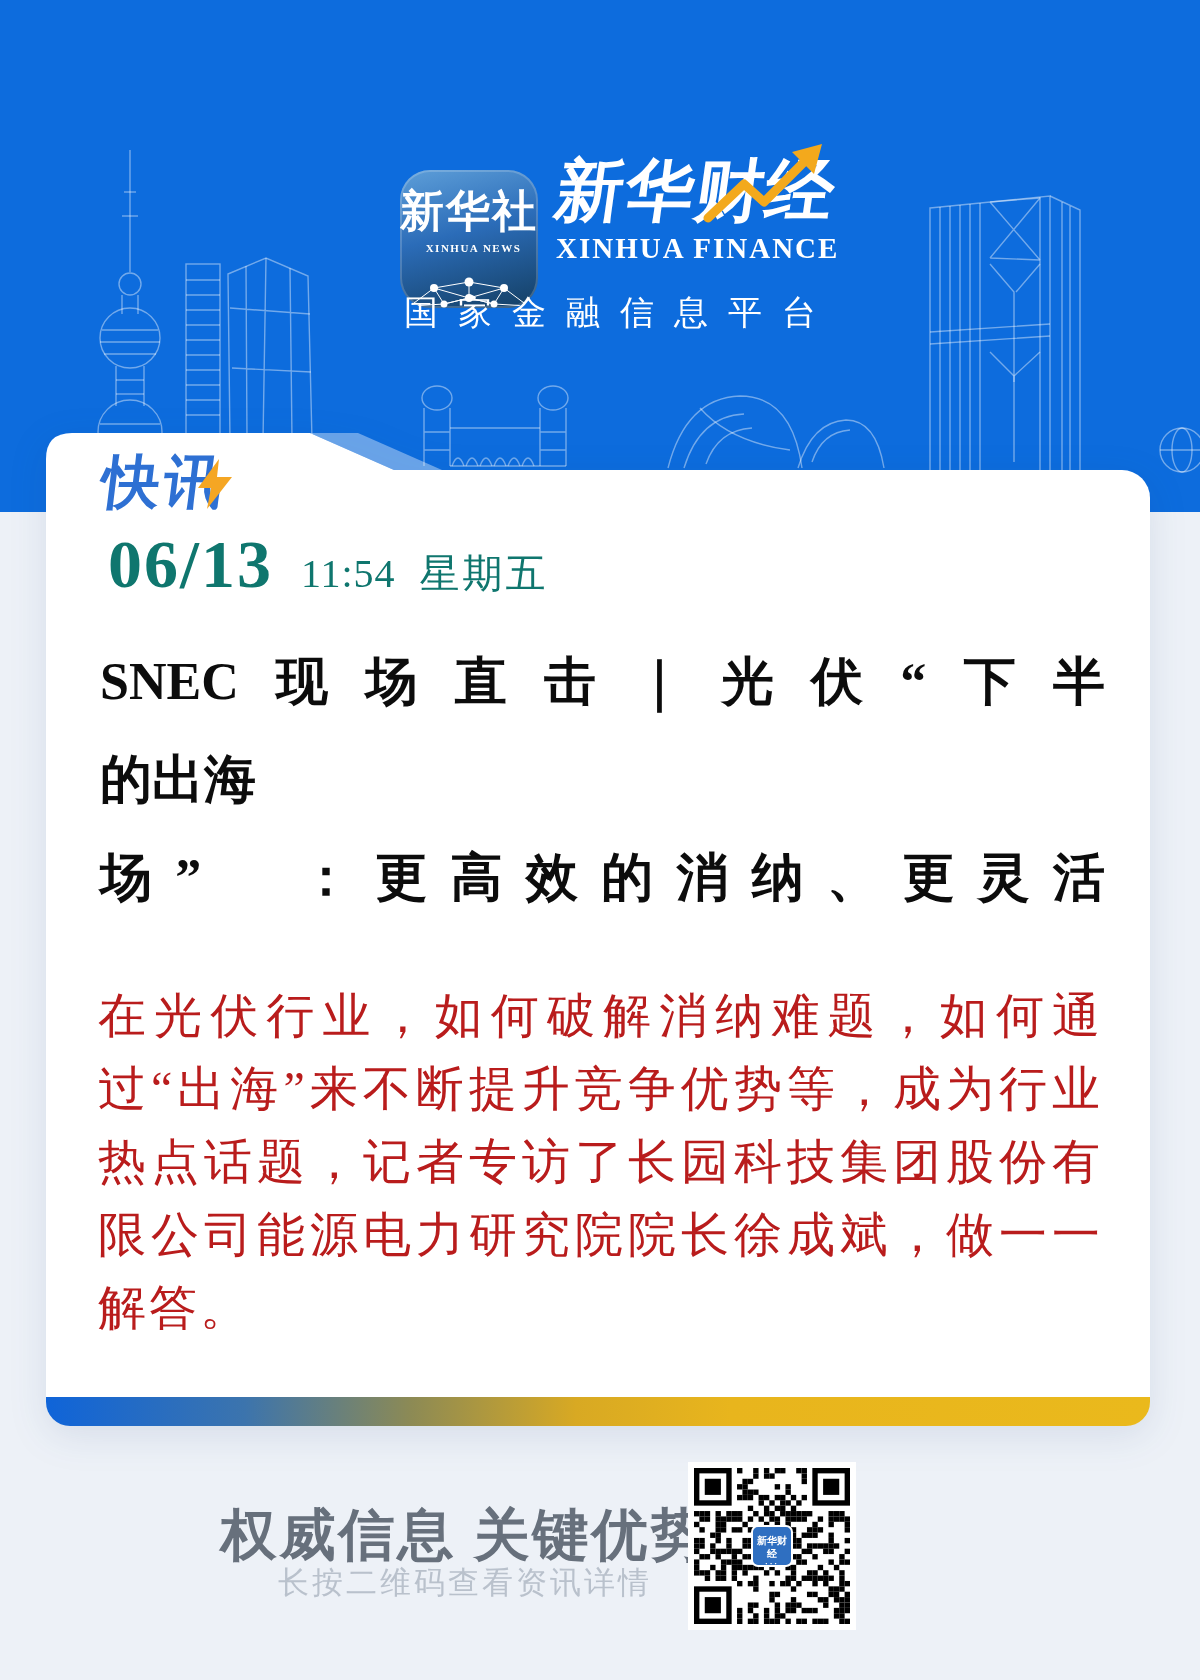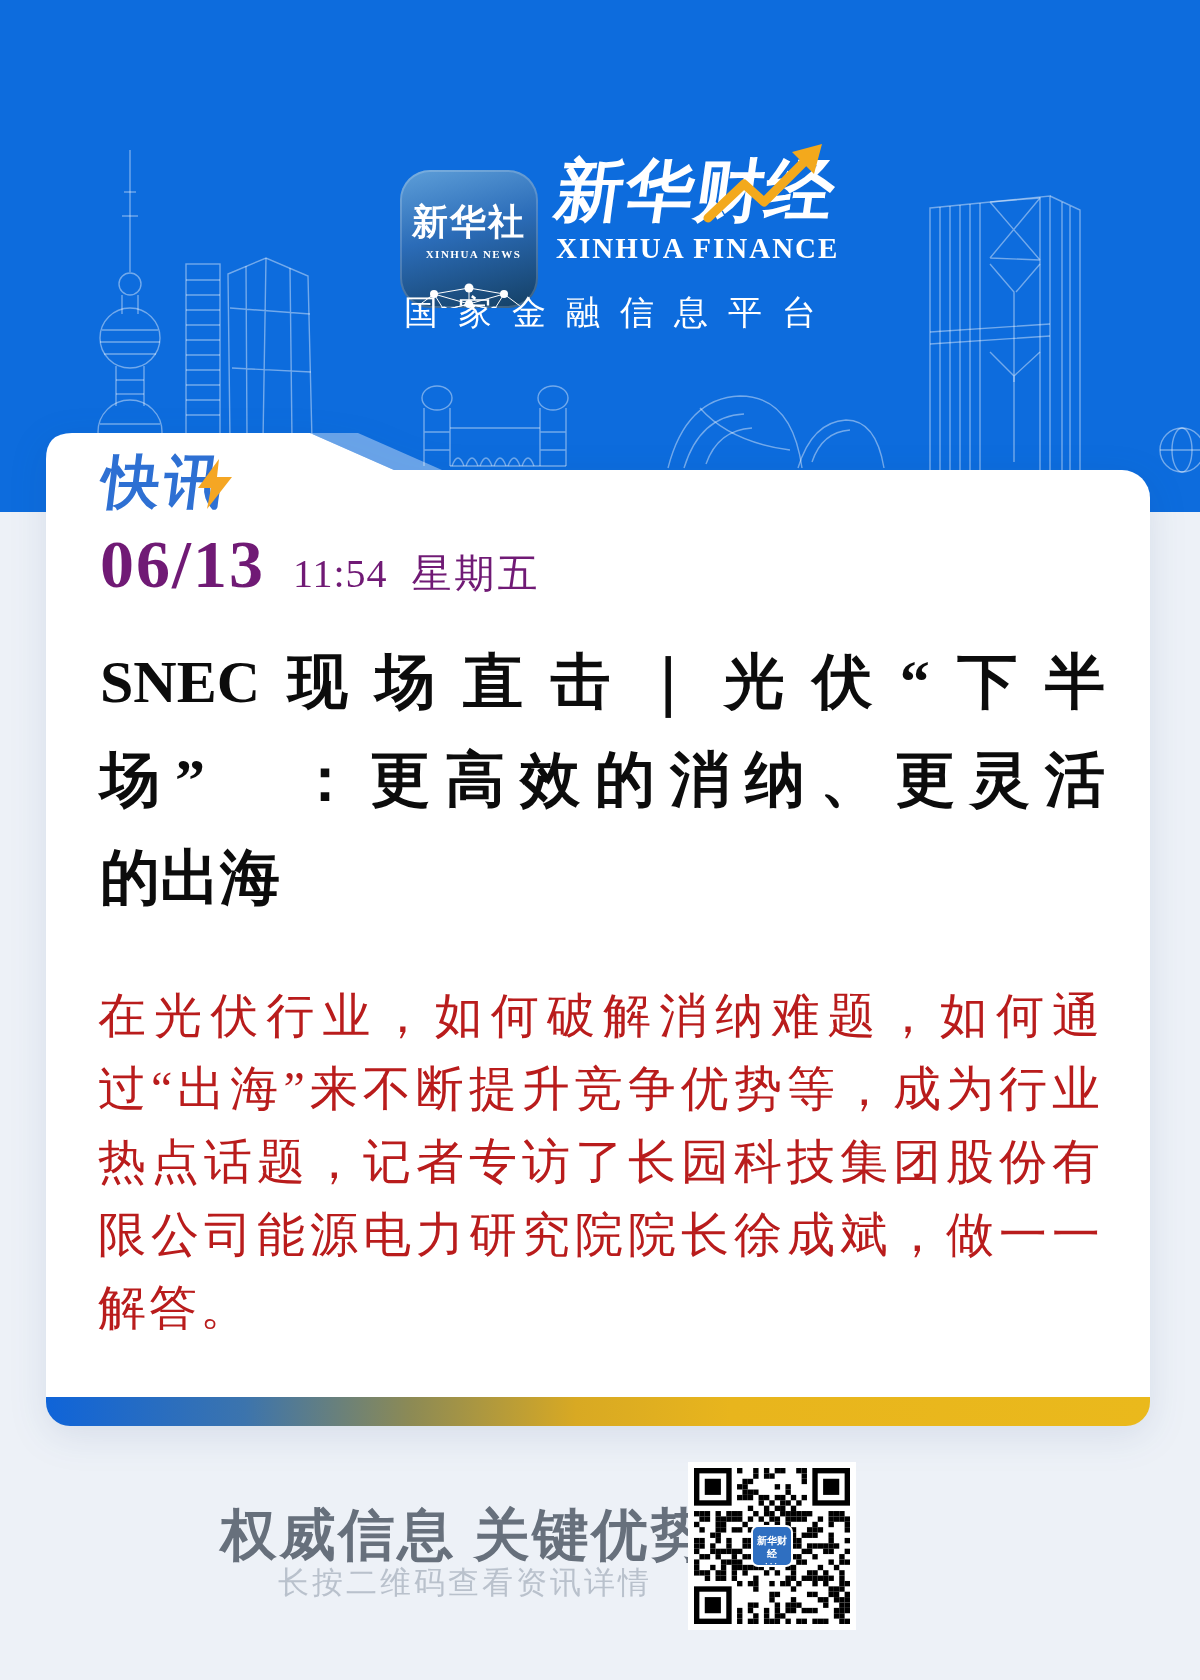--- a/index.html
+++ b/index.html
@@ -10,21 +10,21 @@
   }
   
   .banner{position:absolute;left:0;top:0;width:1200px;height:512px;background:#0d6cdd;}
   .skyline{position:absolute;left:0;bottom:0;}
   .app-icon{
     position:absolute;left:400px;top:170px;width:138px;height:138px;border-radius:30px;
     background:linear-gradient(165deg,#5e9fd9 0%,#2b6cb8 45%,#143f63 100%);
     box-shadow:inset 0 0 0 2px rgba(255,255,255,.18);
     color:#fff;text-align:center;overflow:hidden;
   }
-  .app-icon .cn{font-size:36px;font-weight:bold;letter-spacing:2px;margin-top:28px;font-family:"Liberation Sans","DejaVu Sans",sans-serif;}
+  .app-icon .cn{font-size:44px;font-weight:bold;letter-spacing:2px;margin-top:12px;font-family:"Liberation Sans","DejaVu Sans",sans-serif;}
   .app-icon .en{font-size:11px;font-weight:bold;letter-spacing:1.5px;margin-top:1px;font-family:"Liberation Serif","DejaVu Serif",serif;padding-left:9px;}
   .brand{position:absolute;left:556px;top:152px;width:250px;color:#fff;}
   .brand-cn{
     font-size:68px;font-weight:bold;transform:skewX(-8deg);
     letter-spacing:2px;white-space:nowrap;line-height:78px;
   }
   .brand-en{font-size:29px;font-weight:bold;letter-spacing:2px;margin-top:2px;white-space:nowrap;}
   .brand-arrow{position:absolute;left:144px;top:-12px;}
   .platform{
     position:absolute;left:404px;top:290px;width:420px;color:#fff;
@@ -42,27 +42,27 @@
     position:absolute;left:0;top:964px;width:1104px;height:29px;
     border-radius:0 0 24px 24px;
     background:linear-gradient(90deg,#0f64d9 0%,#3c74ad 18%,#8c8a55 33%,#d8a923 48%,#e8b51d 62%,#eab91c 100%);
   }
   .badge{
     position:absolute;left:56px;top:20px;
     font-size:58px;font-weight:bold;color:#2e70d3;
     transform:skewX(-7deg);letter-spacing:4px;line-height:60px;
   }
   .badge-bolt{position:absolute;left:152px;top:26px;}
-  .date-row{position:absolute;left:54px;top:92px;display:flex;align-items:baseline;color:#701a75;}
+  .date-row{position:absolute;left:62px;top:92px;display:flex;align-items:baseline;color:#0f766e;}
   .date{font-size:68px;font-weight:bold;letter-spacing:2px;}
   .time{font-size:40px;margin-left:28px;letter-spacing:1px;}
   .weekday{font-size:40px;margin-left:24px;letter-spacing:3px;}
   .headline{position:absolute;left:54px;top:200px;width:1005px;color:#0c0c0c;font-weight:bold;}
   .headline .hl{
-    font-size:60px;line-height:98px;white-space:pre;
+    font-size:52px;line-height:98px;white-space:pre;
   }
   .headline .hl.just{text-align:justify;text-align-last:justify;white-space:normal;}
   .body-text{
     position:absolute;left:52px;top:546px;width:1005px;
     font-size:48px;line-height:73px;letter-spacing:3px;color:#b91c1c;
     text-align:justify;text-justify:inter-character;
   }
   
   .footer-title{
     position:absolute;left:60px;top:1498px;width:810px;text-align:center;
@@ -206,22 +206,22 @@
     </svg>
 
     <div class="date-row">
       <span class="date">06/13</span>
       <span class="time">11:54</span>
       <span class="weekday">星期五</span>
     </div>
 
     <div class="headline">
       <div class="hl just">SNEC现场直击｜光伏“下半</div>
+      <div class="hl">的出海</div>
       <div class="hl just">场”　：更高效的消纳、更灵活</div>
-      <div class="hl">的出海</div>
     </div>
 
     <div class="body-text">在光伏行业，如何破解消纳难题，如何通过“出海”来不断提升竞争优势等，成为行业热点话题，记者专访了长园科技集团股份有限公司能源电力研究院院长徐成斌，做一一解答。</div>
 
     <div class="card-strip"></div>
   </div>
 
   <div class="footer-title">权威信息 关键优势</div>
   <div class="footer-sub">长按二维码查看资讯详情</div>
 

